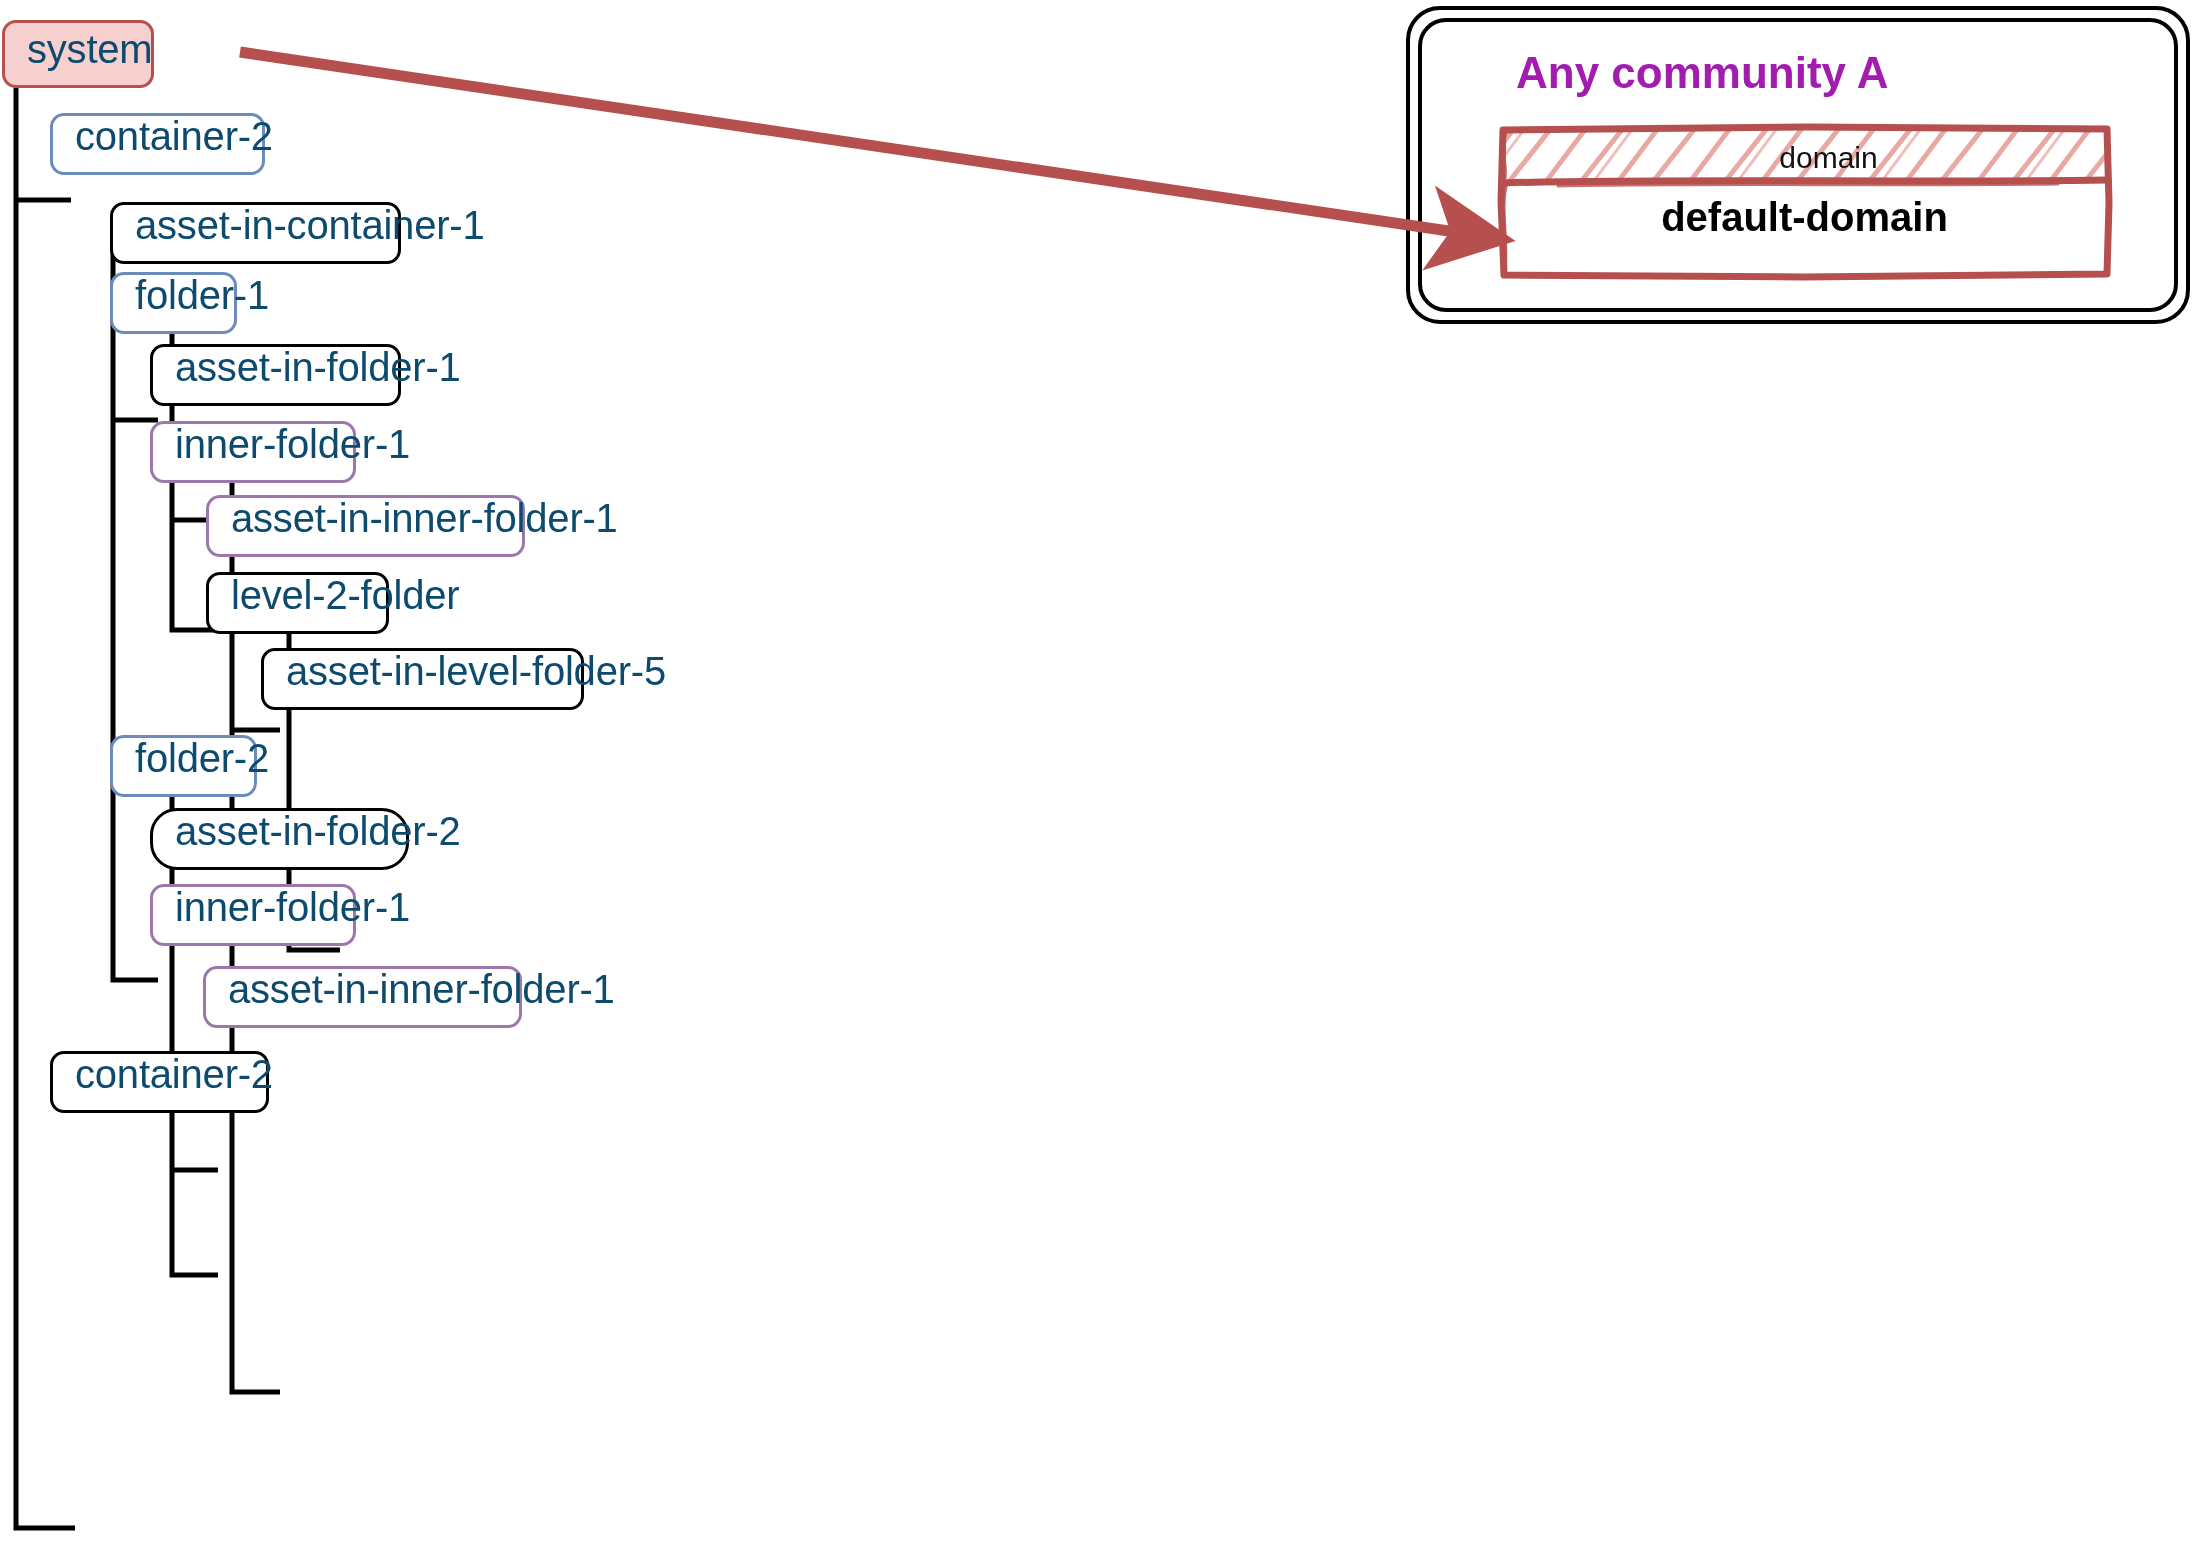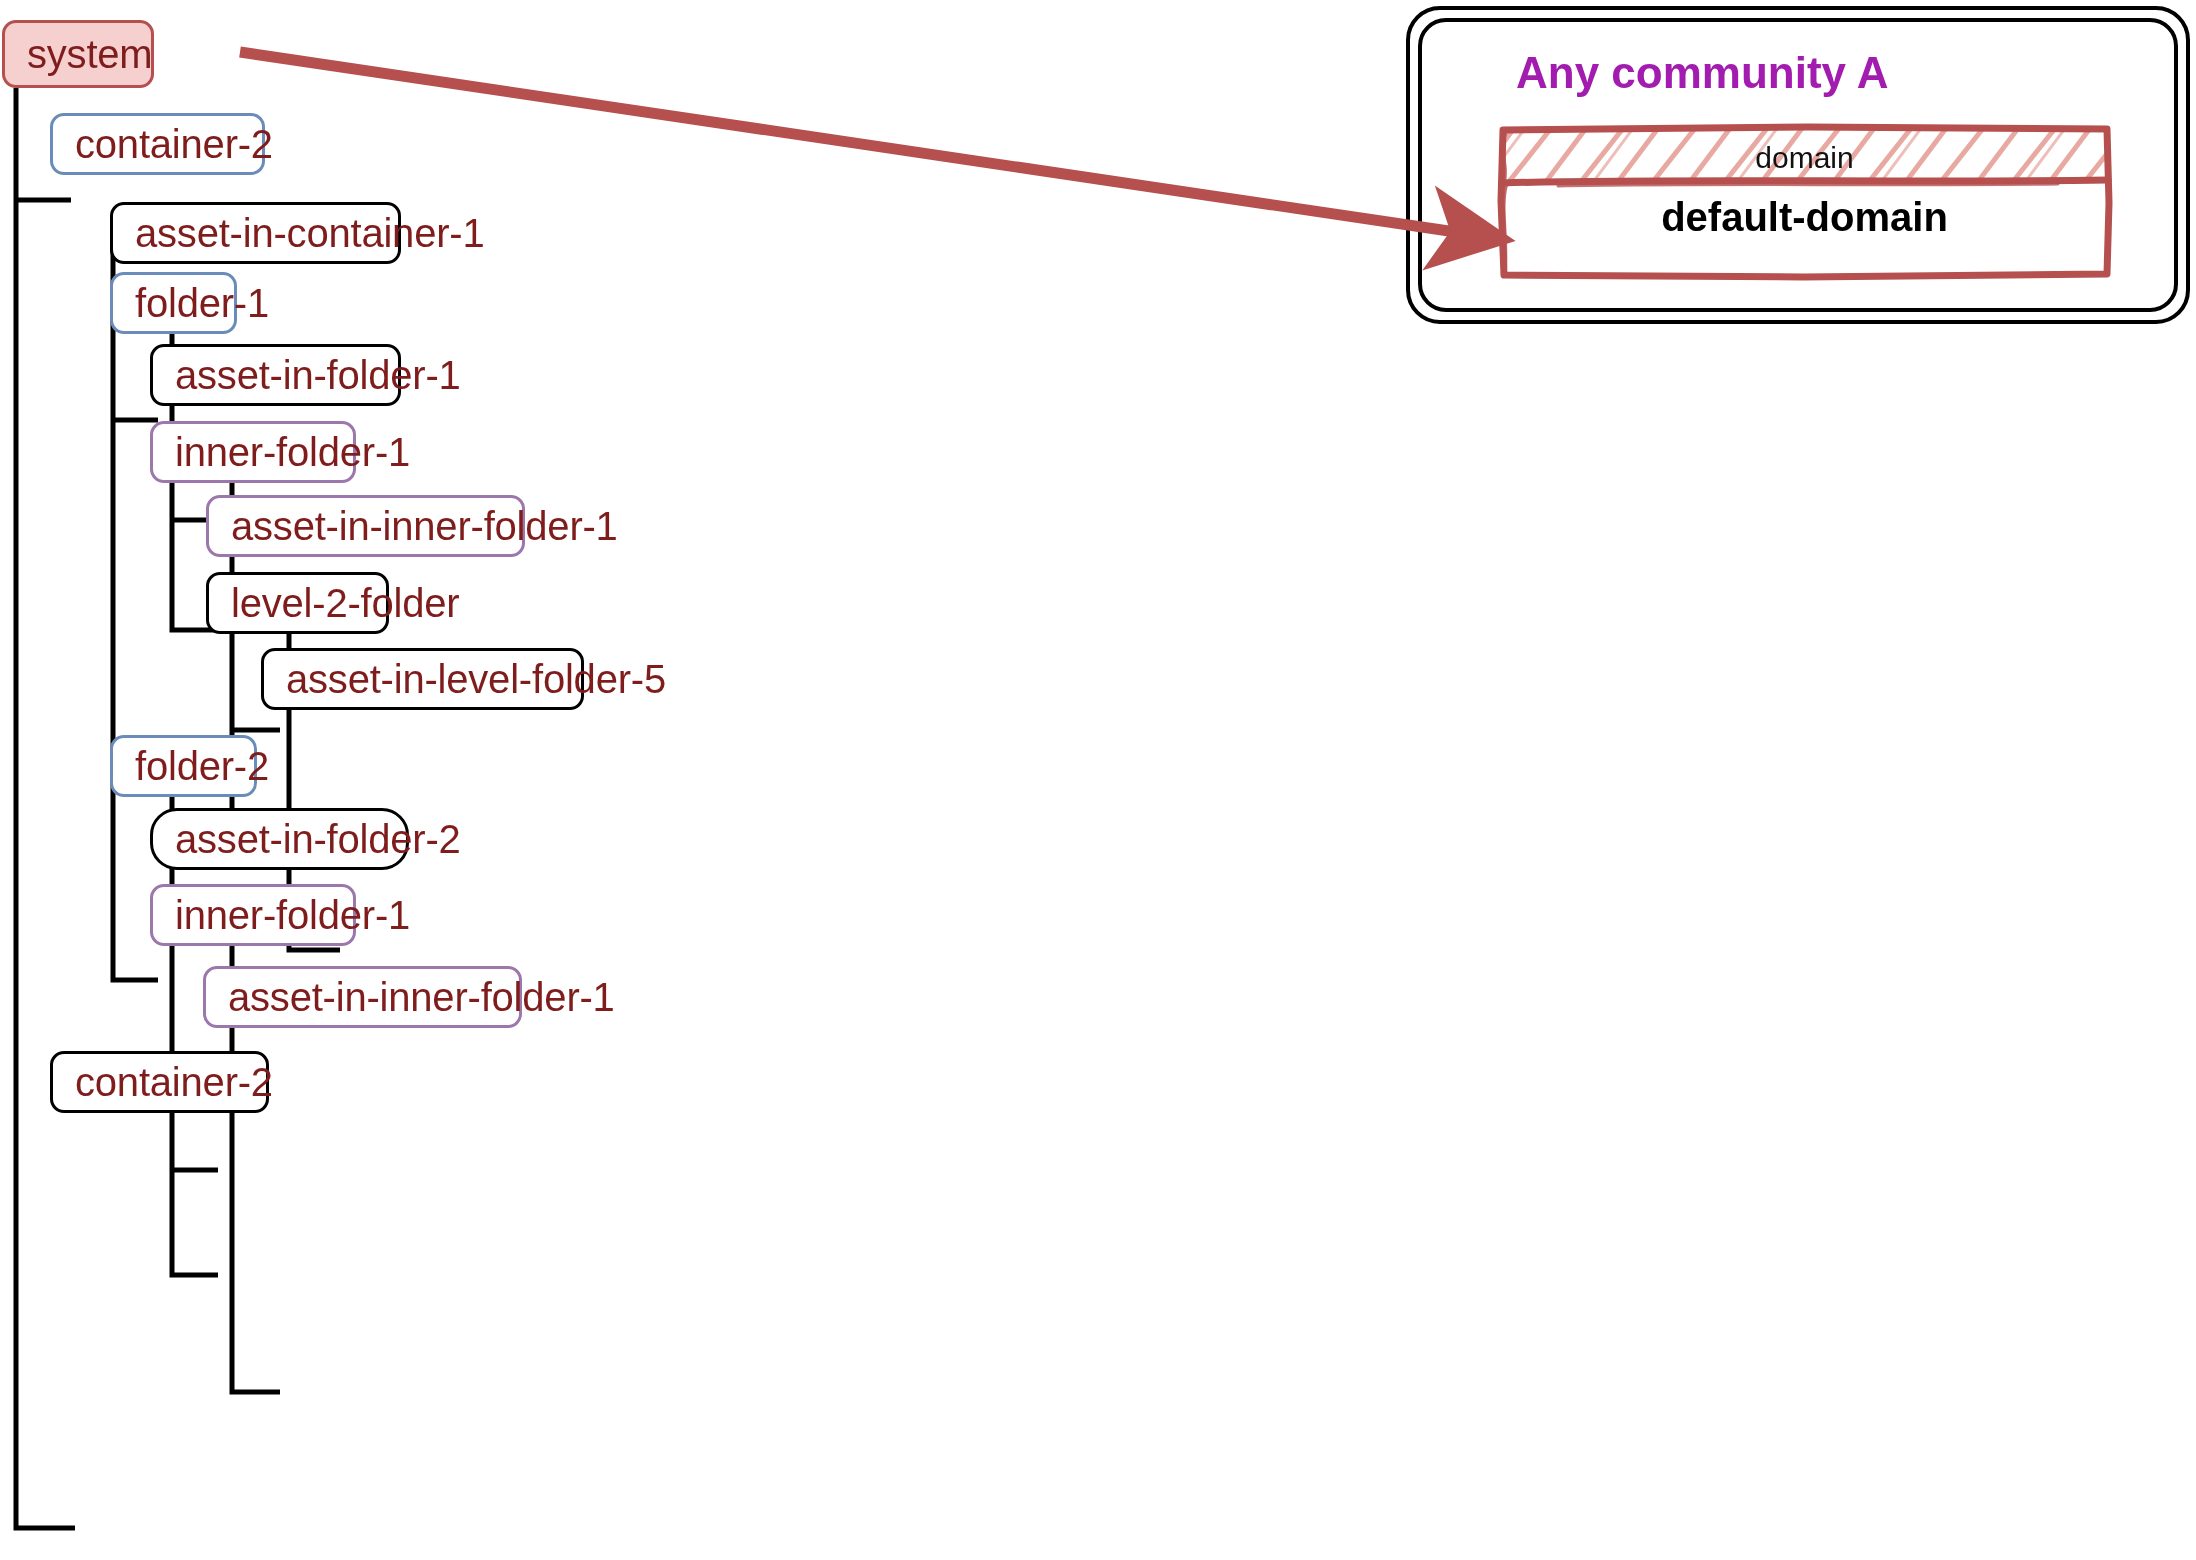--- a/index.html
+++ b/index.html
@@ -16,28 +16,28 @@
     height: 1560px;
     background: #ffffff;
     overflow: hidden;
   }
 
   
   .node {
     position: absolute;
     box-sizing: border-box;
     display: flex;
-    align-items: center;
+    align-items: flex-end;
     background: #ffffff;
     border-radius: 14px;
     border: 3px solid #000000;
-    padding: 0 22px;
+    padding: 16px 22px;
     font-size: 40px;
     line-height: 1;
-    color: #7f1d1d;
+    color: #0c4a6e;
     white-space: nowrap;
     letter-spacing: -0.2px;
   }
   .node.sys {
     background: #f6cfcf;
     border-color: #b5504f;
   }
   .node.blue   { border-color: #6b8cba; }
   .node.purple { border-color: #9b77ab; }
   .node.black  { border-color: #000000; }
@@ -222,21 +222,21 @@
 
       <path d="M 5 7 L 310 4 L 609 6 L 611 80 L 609 151 L 305 154 L 6 152 L 3 78 Z" fill="none" stroke="#b5504f" stroke-width="7" stroke-linejoin="round"></path>
 
       <path d="M 4 60 C 160 55, 400 60, 610 57" fill="none" stroke="#b5504f" stroke-width="7" stroke-linecap="round"></path>
       <path d="M 60 63 C 200 60, 380 63, 560 61" fill="none" stroke="#b5504f" stroke-width="3" stroke-linecap="round" opacity="0.8"></path>
 
       <path d="M 7 10 C 1 30, 10 44, 6 58" fill="none" stroke="#b5504f" stroke-width="4" stroke-linecap="round" opacity="0.85"></path>
       <path d="M 8 62 C 2 84, 9 110, 7 148" fill="none" stroke="#b5504f" stroke-width="4" stroke-linecap="round" opacity="0.85"></path>
     </svg>
 
-    <div class="domain-header-label" style="top:18px;">domain</div>
+    <div class="domain-header-label" style="top:18px;margin-left:24px;">domain</div>
     <div class="domain-body-label" style="top:72px;">default-domain</div>
   </div>
 
   <svg id="arrow-layer">
     <defs>
       <marker id="ah" markerWidth="9" markerHeight="9" refX="6.2" refY="4.5" orient="auto" markerUnits="strokeWidth">
         <path d="M 0 0.6 L 8 4.5 L 0 8.4 L 2 4.5 Z" fill="#b5504f"></path>
       </marker>
     </defs>
     <line x1="240" y1="52" x2="1496" y2="238" stroke="#b5504f" stroke-width="11" marker-end="url(#ah)"></line>

